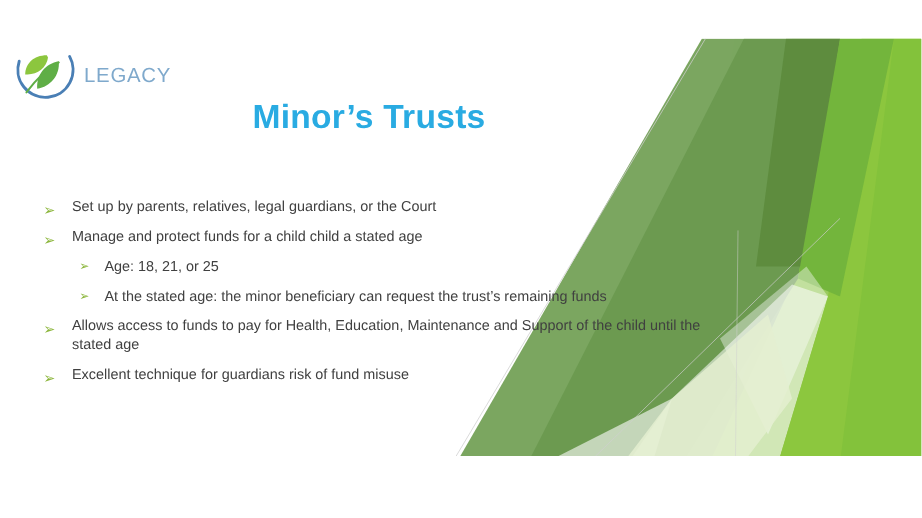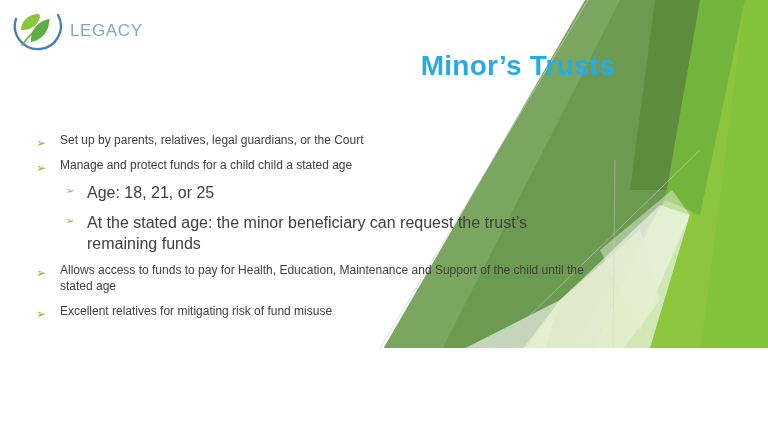--- a/index.html
+++ b/index.html
@@ -7,20 +7,21 @@
     padding: 0;
     background: #ffffff;
   }
   #slide {
     position: relative;
     width: 768px;
     height: 348px;
     background: #ffffff;
     overflow: hidden;
     font-family: "Liberation Sans", sans-serif;
+    margin-top: 32px;
   }
 
   
   #decor {
     position: absolute;
     top: 0;
     left: 0;
     width: 768px;
     height: 432px;
     pointer-events: none;
@@ -52,21 +53,21 @@
     font-family: "Liberation Sans", sans-serif;
     font-weight: 400;
   }
 
   
   #title {
     position: absolute;
     left: 0;
     top: 50px;
     width: 615px;
-    text-align: right;
+    text-align: center;
     color: #29ABE2;
     font-size: 28px;
     font-weight: bold;
     font-family: "Liberation Sans", sans-serif;
     letter-spacing: 0.2px;
   }
 
   
   #body {
     position: absolute;
@@ -107,21 +108,21 @@
   .lvl2 {
     margin-bottom: 9px;
     margin-left: 30px;
   }
   .lvl2 .marker {
     font-size: 10px;
     width: 21px;
     padding-top: 3px;
   }
   .lvl2 .btext {
-    font-size: 16px;
+    font-size: 12px;
     line-height: 1.3;
   }
 </style>
 </head>
 <body>
 
 <div id="slide">
 
   <svg id="decor" viewBox="0 0 768 432" preserveAspectRatio="none">
 
@@ -185,18 +186,18 @@
       <span class="btext">At the stated age: the minor beneficiary can request the trust’s remaining funds</span>
     </div>
 
     <div class="bullet lvl1">
       <span class="marker">➢</span>
       <span class="btext">Allows access to funds to pay for Health, Education, Maintenance and Support of the child until the stated age</span>
     </div>
 
     <div class="bullet lvl1">
       <span class="marker">➢</span>
-      <span class="btext">Excellent relatives for mitigating risk of fund misuse</span>
+      <span class="btext">Excellent technique for guardians risk of fund misuse</span>
     </div>
 
   </div>
 
 </div>
 
 </body></html>

